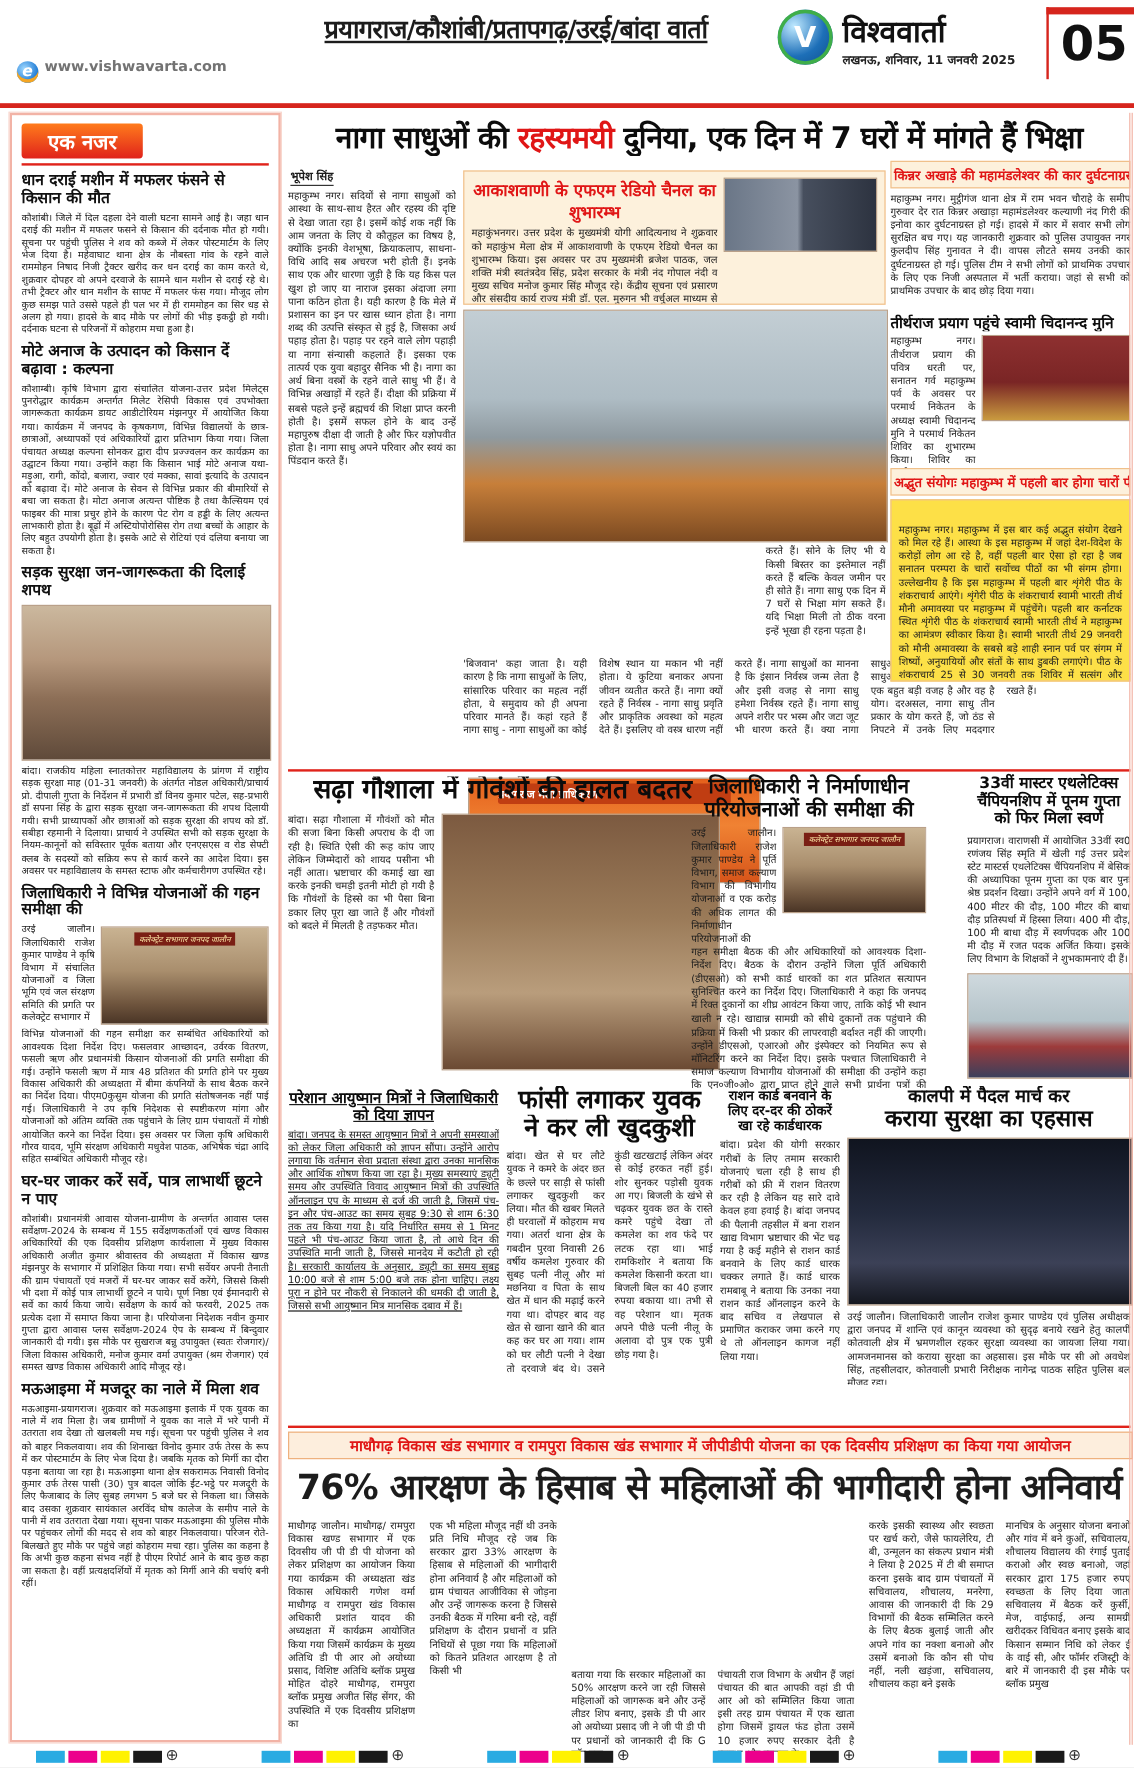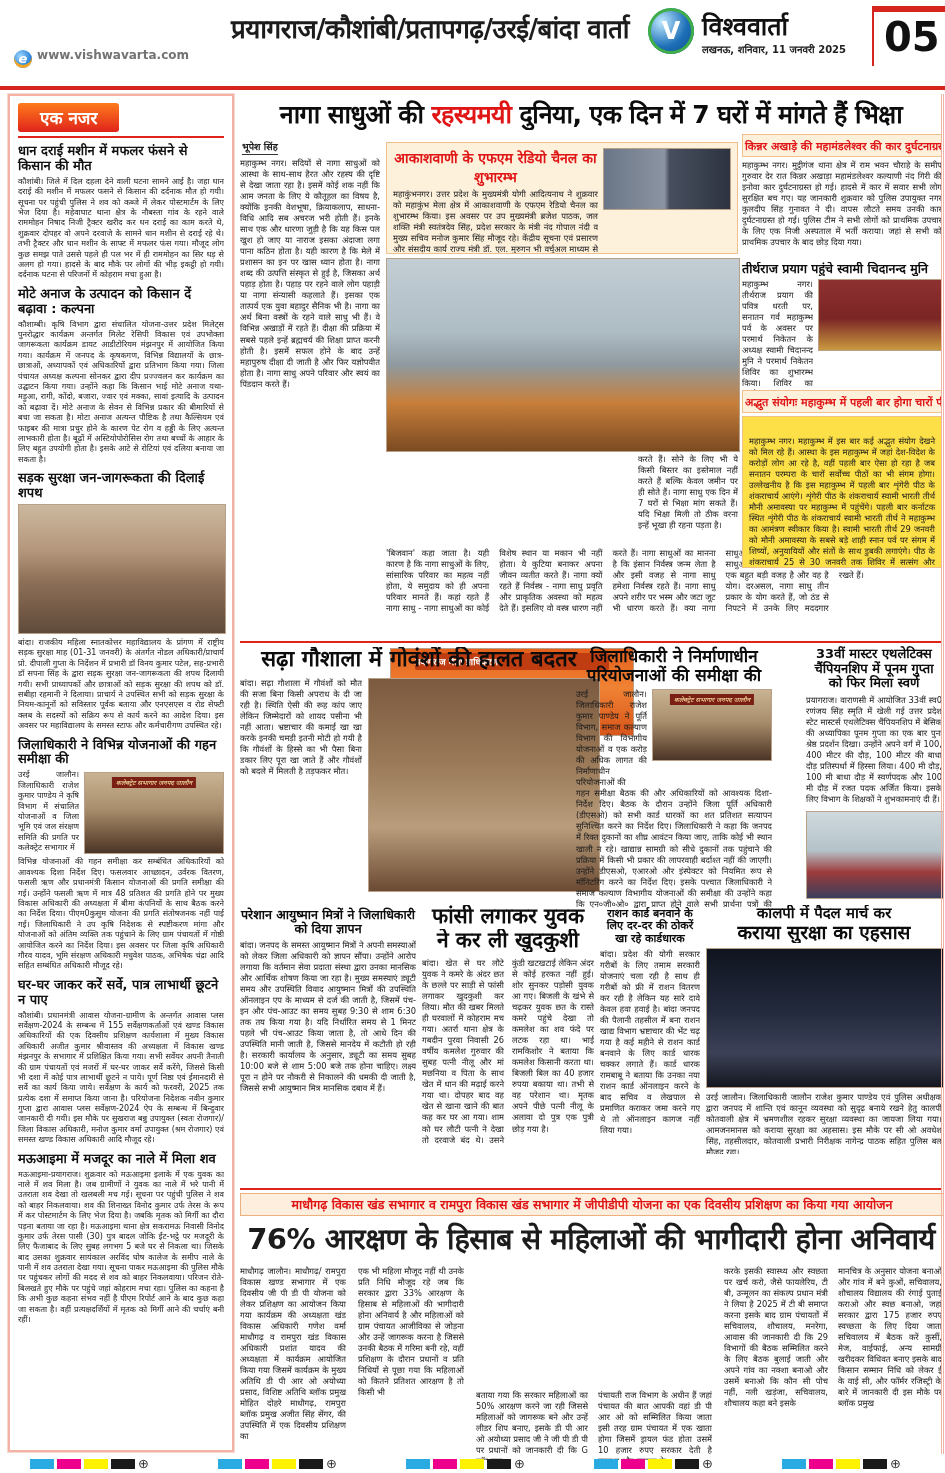--- a/index.html
+++ b/index.html
@@ -9,21 +9,21 @@
   .bs{font-size:8.3px;line-height:1.33;text-align:justify;overflow:hidden;}
   .bs-sm{font-size:8px;line-height:1.3;text-align:justify;overflow:hidden;}
   .nw{white-space:nowrap;overflow:hidden;}
   .center{text-align:center;}
   
   .site{font-size:12px;font-weight:bold;color:#737373;}
   .globe{display:inline-block;width:18px;height:18px;border-radius:50%;
          background:radial-gradient(circle at 35% 35%,#9fd8ff,#1e7ad4 70%);color:#fff;
          font-size:13px;font-style:italic;font-weight:bold;text-align:center;line-height:18px;
          vertical-align:-4px;box-shadow:inset 0 -3px 0 #f5a623;}
-  .region{font-size:26px;font-weight:bold;letter-spacing:-0.5px;}
+  .region{font-size:21px;font-weight:bold;letter-spacing:-0.5px;text-decoration:underline;}
   .paperlogo{width:46px;height:46px;border-radius:50%;
          background:radial-gradient(circle at 30% 30%,#bfe9ff,#1d6fb8 55%,#0d4b86);
          color:#fff;font-weight:bold;font-size:24px;text-align:center;line-height:46px;
          box-shadow:inset 0 0 0 3px #3fae49;}
   .papername{font-size:25px;font-weight:bold;color:#111;}
   .edition{font-size:10px;font-weight:bold;color:#222;}
   .pagenum{font-size:40px;font-weight:bold;color:#111;border-top:6px solid #d6251d;
            border-right:6px solid #d6251d;padding:2px 8px 6px 10px;border-left:2px solid #d6251d;}
   .redrule{background:#d6251d;}
   
@@ -189,21 +189,21 @@
     </div>
     <div class="bs" style="height:122px;">गहन समीक्षा बैठक की और अधिकारियों को आवश्यक दिशा-निर्देश दिए। बैठक के दौरान उन्होंने जिला पूर्ति अधिकारी (डीएसओ) को सभी कार्ड धारकों का शत प्रतिशत सत्यापन सुनिश्चित करने का निर्देश दिए। जिलाधिकारी ने कहा कि जनपद में रिक्त दुकानों का शीघ्र आवंटन किया जाए, ताकि कोई भी स्थान खाली न रहे। खाद्यान्न सामग्री को सीधे दुकानों तक पहुंचाने की प्रक्रिया में किसी भी प्रकार की लापरवाही बर्दाश्त नहीं की जाएगी। उन्होंने डीएसओ, एआरओ और इंस्पेक्टर को नियमित रूप से मॉनिटरिंग करने का निर्देश दिए। इसके पश्चात जिलाधिकारी ने समाज कल्याण विभागीय योजनाओं की समीक्षा की उन्होंने कहा कि एन०जी०ओ० द्वारा प्राप्त होने वाले सभी प्रार्थना पत्रों की संयुक्त जांच कराकर जिला समाज कल्याण अधिकारी द्वारा पत्रावली प्रस्तुत की जाए।</div>
   </div>
 
   <div class="abs" style="left:806px;top:647px;width:136px;">
     <div class="blk-h center" style="font-size:13px;">33वीं मास्टर एथलेटिक्स चैंपियनशिप में पूनम गुप्ता को फिर मिला स्वर्ण</div>
     <div class="bs" style="height:112px;margin-top:4px;">प्रयागराज। वाराणसी में आयोजित 33वीं स्व0 रणंजय सिंह स्मृति में खेली गई उत्तर प्रदेश स्टेट मास्टर्स एथलेटिक्स चैंपियनशिप में बेसिक की अध्यापिका पूनम गुप्ता का एक बार पुनः श्रेष्ठ प्रदर्शन दिखा। उन्होंने अपने वर्ग में 100, 400 मीटर की दौड़, 100 मीटर की बाधा दौड़ प्रतिस्पर्धा में हिस्सा लिया। 400 मी दौड़, 100 मी बाधा दौड़ में स्वर्णपदक और 100 मी दौड़ में रजत पदक अर्जित किया। इसके लिए विभाग के शिक्षकों ने शुभकामनाएं दी हैं।</div>
     <div class="ph ph-ath" style="width:136px;height:86px;margin-top:4px;"></div>
   </div>
 
-  <div class="abs" style="left:240px;top:908px;width:176px;">
+  <div class="abs" style="left:240px;top:908px;width:176px;text-decoration:underline;">
     <div class="blk-h center" style="font-size:12.5px;">परेशान आयुष्मान मित्रों ने जिलाधिकारी को दिया ज्ञापन</div>
     <div class="bs" style="height:242px;margin-top:4px;">बांदा। जनपद के समस्त आयुष्मान मित्रों ने अपनी समस्याओं को लेकर जिला अधिकारी को ज्ञापन सौंपा। उन्होंने आरोप लगाया कि वर्तमान सेवा प्रदाता संस्था द्वारा उनका मानसिक और आर्थिक शोषण किया जा रहा है। मुख्य समस्याएं ड्यूटी समय और उपस्थिति विवाद आयुष्मान मित्रों की उपस्थिति ऑनलाइन एप के माध्यम से दर्ज की जाती है, जिसमें पंच-इन और पंच-आउट का समय सुबह 9:30 से शाम 6:30 तक तय किया गया है। यदि निर्धारित समय से 1 मिनट पहले भी पंच-आउट किया जाता है, तो आधे दिन की उपस्थिति मानी जाती है, जिससे मानदेय में कटौती हो रही है। सरकारी कार्यालय के अनुसार, ड्यूटी का समय सुबह 10:00 बजे से शाम 5:00 बजे तक होना चाहिए। लक्ष्य पूरा न होने पर नौकरी से निकालने की धमकी दी जाती है, जिससे सभी आयुष्मान मित्र मानसिक दबाव में हैं।</div>
   </div>
 
   <div class="abs" style="left:422px;top:905px;width:172px;">
     <div class="blk-h nw center" style="font-size:21px;">फांसी लगाकर युवक</div>
     <div class="blk-h nw center" style="font-size:21px;">ने कर ली खुदकुशी</div>
     <div class="bs cols2" style="height:198px;margin-top:6px;">बांदा। खेत से घर लौटे युवक ने कमरे के अंदर छत के छल्ले पर साड़ी से फांसी लगाकर खुदकुशी कर लिया। मौत की खबर मिलते ही घरवालों में कोहराम मच गया। अतर्रा थाना क्षेत्र के गबदीन पुरवा निवासी 26 वर्षीय कमलेश गुरुवार की सुबह पत्नी नीलू और मां मछनिया व पिता के साथ खेत में धान की मढ़ाई करने गया था। दोपहर बाद वह खेत से खाना खाने की बात कह कर घर आ गया। शाम को घर लौटी पत्नी ने देखा तो दरवाजे बंद थे। उसने कुंडी खटखटाई लेकिन अंदर से कोई हरकत नहीं हुई। शोर सुनकर पड़ोसी युवक आ गए। बिजली के खंभे से चढ़कर युवक छत के रास्ते कमरे पहुंचे देखा तो कमलेश का शव फंदे पर लटक रहा था। भाई रामकिशोर ने बताया कि कमलेश किसानी करता था। बिजली बिल का 40 हजार रुपया बकाया था। तभी से वह परेशान था। मृतक अपने पीछे पत्नी नीलू के अलावा दो पुत्र एक पुत्री छोड़ गया है।</div>
   </div>
 

